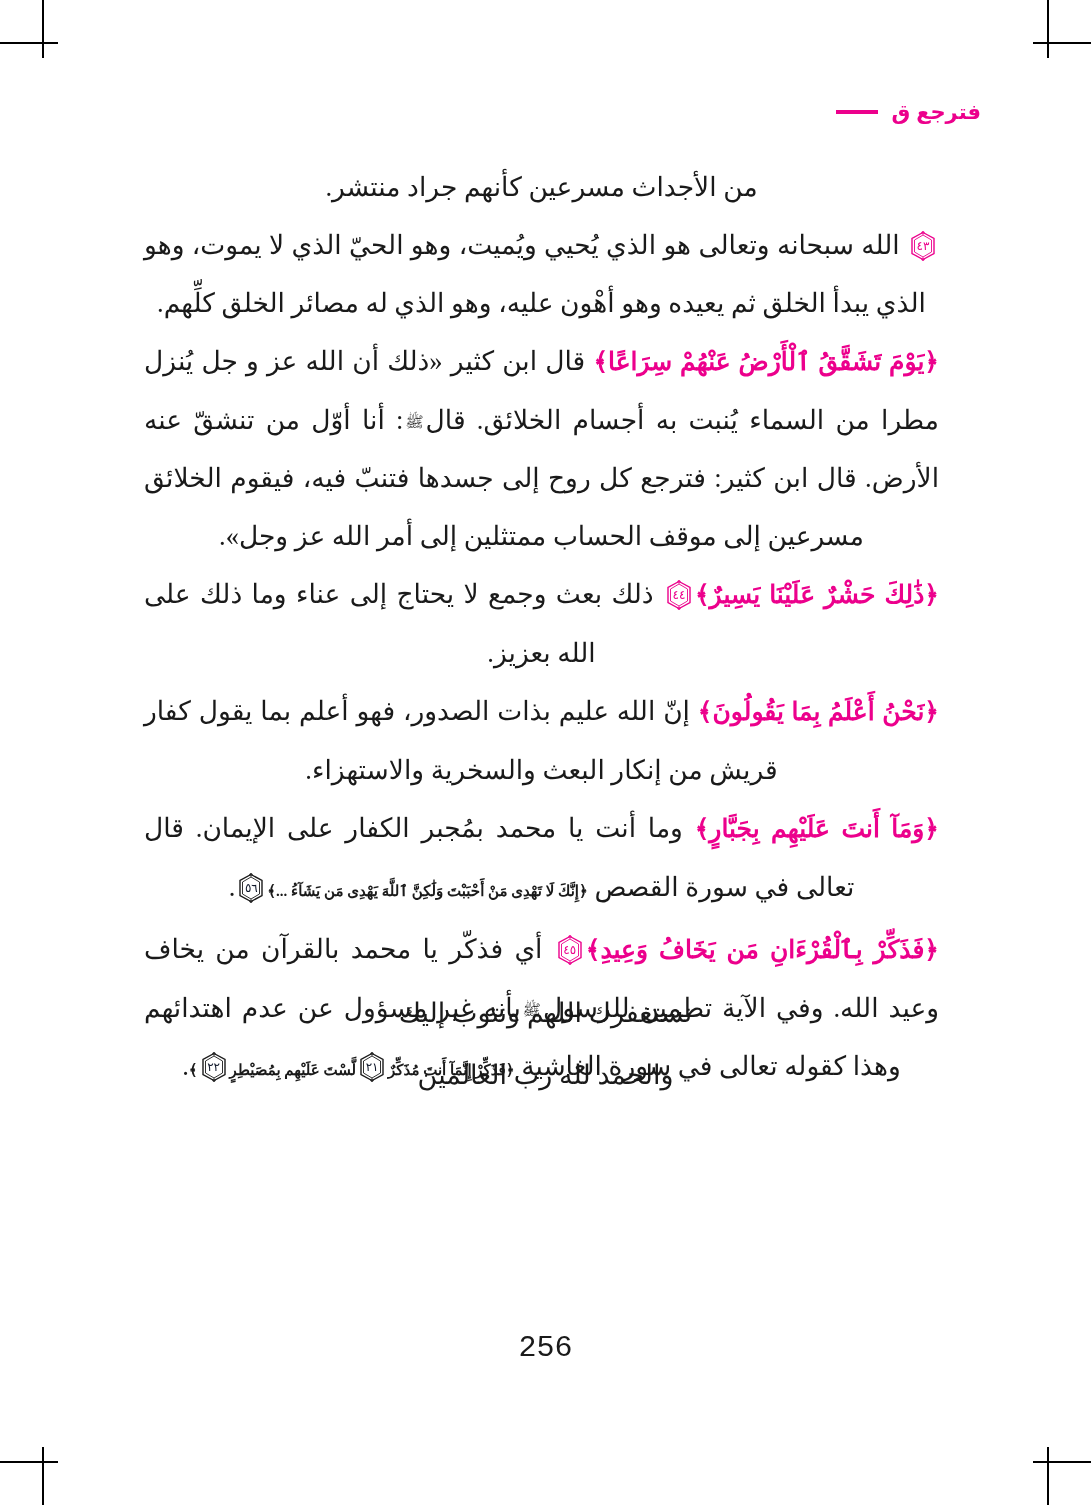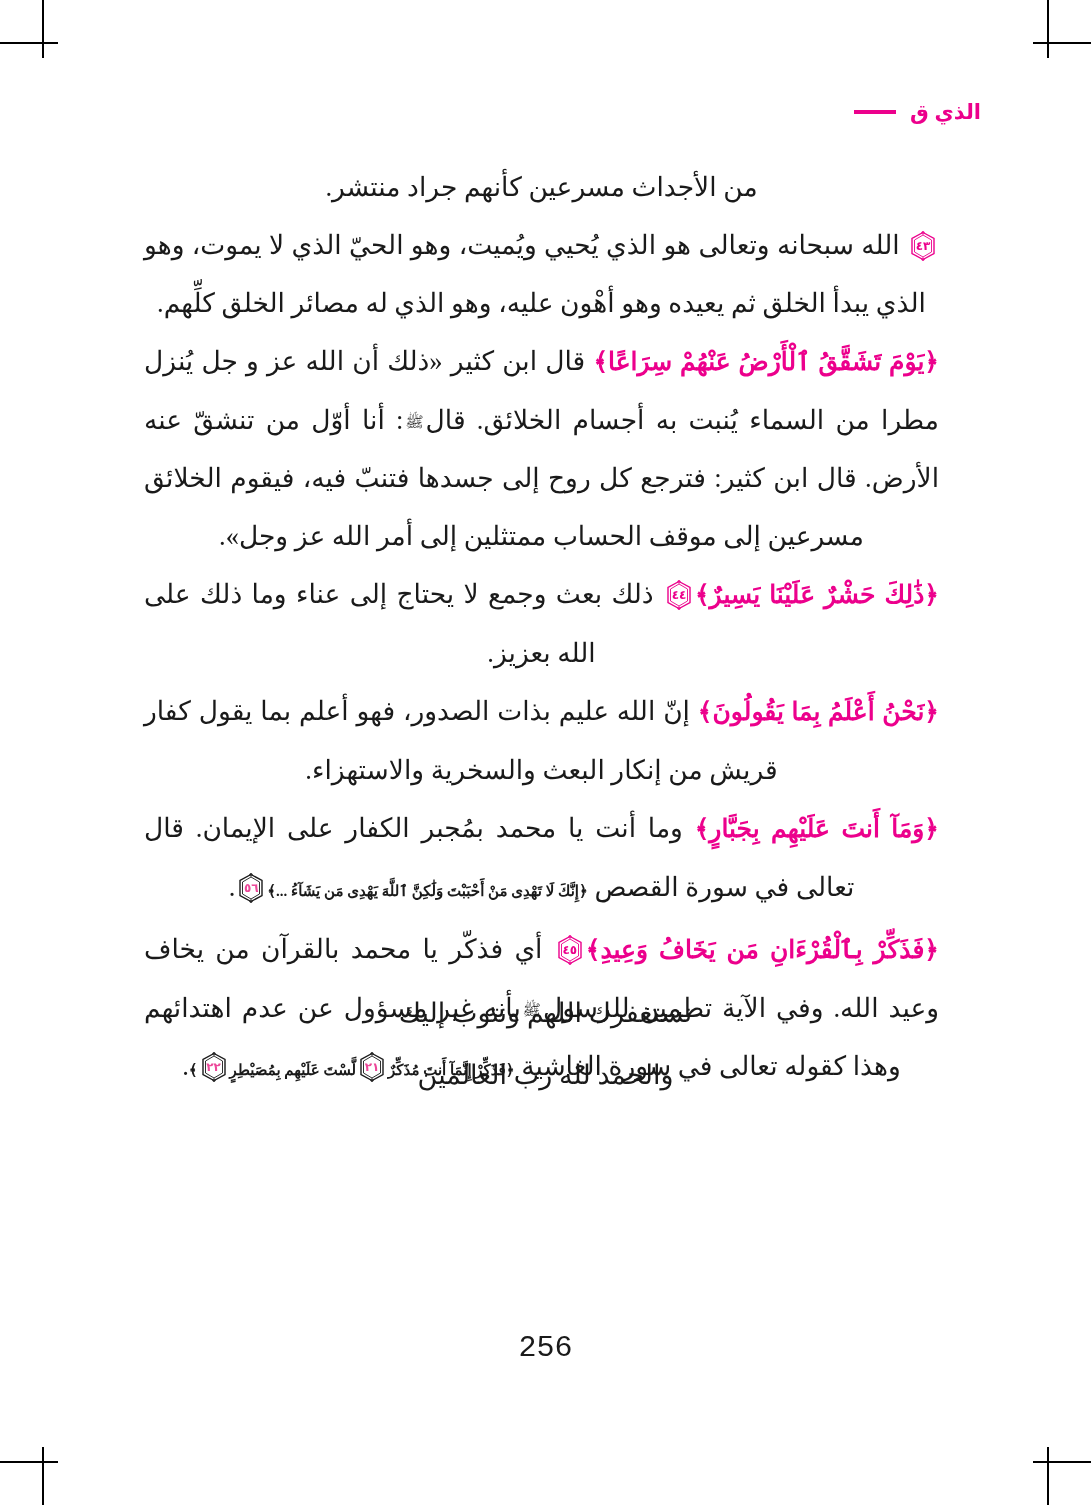--- a/index.html
+++ b/index.html
@@ -104,30 +104,30 @@
     margin: 0 1px;
   }
   .medallion svg { display: block; width: 30px; height: 30px; }
   .medallion .num {
     position: absolute;
     inset: 0;
     display: flex;
     align-items: center;
     justify-content: center;
     font-size: 12px;
-    font-weight: 700;
+    font-weight: 400;
     line-height: 1;
     font-family: "Liberation Sans", "DejaVu Sans", sans-serif;
   }
   .medallion.pink svg path,
   .medallion.pink svg circle { stroke: #EC008C; }
   .medallion.pink .num { color: #EC008C; }
   .medallion.black svg path,
   .medallion.black svg circle { stroke: #1a1a1a; }
-  .medallion.black .num { color: #ec4899; }
+  .medallion.black .num { color: #0f172a; }
 
   
   .honorific {
     display: inline-block;
     font-size: 15px;
     line-height: 1;
     vertical-align: 2px;
     margin: 0 2px;
     color: #1a1a1a;
     letter-spacing: -1px;
@@ -167,21 +167,21 @@
   <div class="crop v crop-tl-v"></div>
   <div class="crop h crop-tl-h"></div>
   <div class="crop v crop-tr-v"></div>
   <div class="crop h crop-tr-h"></div>
   <div class="crop v crop-bl-v"></div>
   <div class="crop h crop-bl-h"></div>
   <div class="crop v crop-br-v"></div>
   <div class="crop h crop-br-h"></div>
 
   <div id="running-header">
-    <span class="rh-label">الذي ق</span>
+    <span class="rh-label">فترجع ق</span>
     <span class="rh-rule"></span>
   </div>
 
   <div id="text-column">
 
     <p><span>من الأجداث مسرعين كأنهم جراد منتشر.</span></p>
 
     <p><span class="medallion pink"><svg viewBox="0 0 30 30">
             <path d="M15 1.5 L26 7.5 L26 22.5 L15 28.5 L4 22.5 L4 7.5 Z" fill="none" stroke-width="1.4"></path>
             <path d="M15 4 L23.5 9 L23.5 21 L15 26 L6.5 21 L6.5 9 Z" fill="none" stroke-width="0.9"></path>

